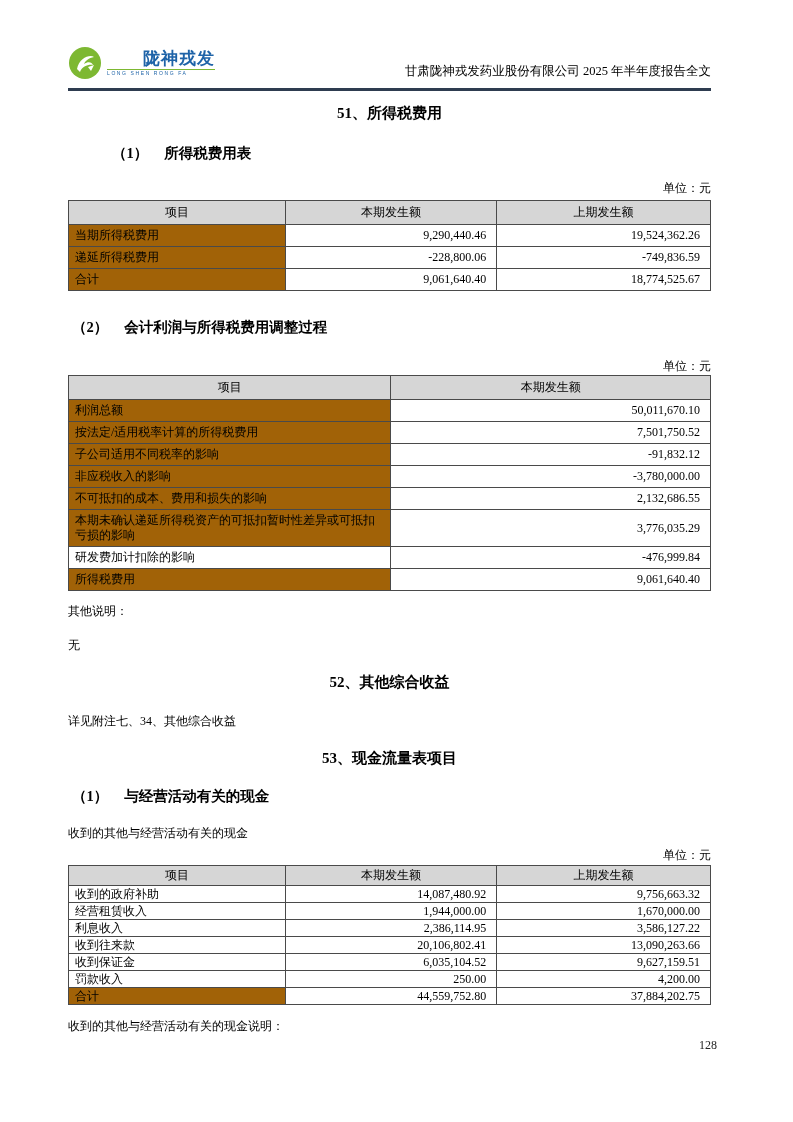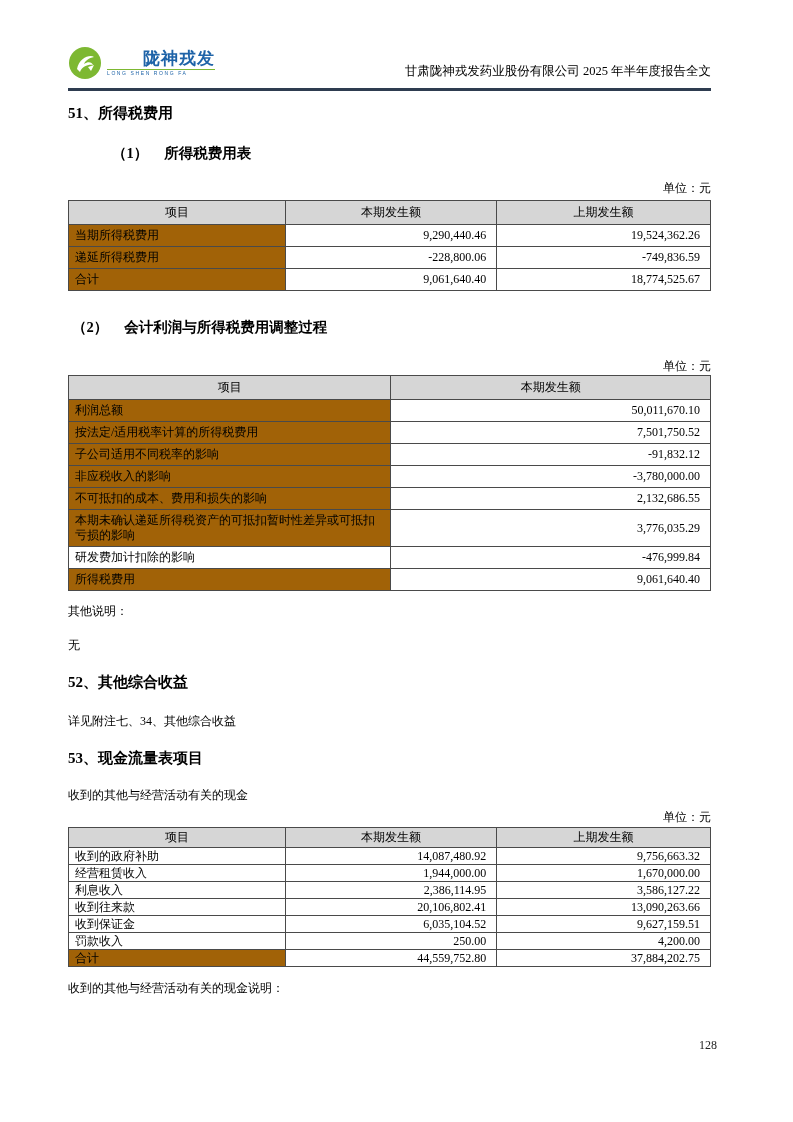--- a/index.html
+++ b/index.html
@@ -25,21 +25,21 @@
     border-bottom:3px solid #2e3c50;
     padding-bottom:8px;
   }
   .logo { display:flex; align-items:center; gap:5px; }
   .logo-text { display:flex; flex-direction:column; line-height:1; }
   .logo-cn { font-size:17px; font-weight:bold; color:#1e63a8; letter-spacing:1px; font-family:"Liberation Sans",sans-serif;padding-left:36px; }
   .logo-en { font-size:5px; color:#1e63a8; letter-spacing:1.6px; margin-top:2px; font-family:"Liberation Sans",sans-serif; border-top:1px solid #7db832; padding-top:1px; }
   .doc-title { font-size:12.5px; color:#000; }
 
   
-  .h1 { font-size:15px; font-weight:bold; line-height:16px; }
+  .h1 { font-size:15px; font-weight:bold; line-height:16px;text-align:center; }
   .h2 { font-size:14.5px; font-weight:bold; line-height:16px; margin-left:4px; }
   .h2 .num { margin-right:16px; }
   .para { font-size:12px; line-height:14px; }
   .unit { font-size:12px; line-height:14px; text-align:right; }
 
   .mt-51   { margin-top:14px; }
   .mt-511  { margin-top:24px;margin-left:44px; }
   .mt-u1   { margin-top:20px; }
   .mt-t1   { margin-top:5px; }
   .mt-512  { margin-top:28px; }
@@ -184,20 +184,23 @@
       </table>
 
     <div class="para mt-note">其他说明：</div>
     <div class="para mt-none">无</div>
 
     <div class="h1 mt-52">52、其他综合收益</div>
     <div class="para mt-52n">详见附注七、34、其他综合收益</div>
 
     <div class="h1 mt-53">53、现金流量表项目</div>
 
+    <div class="h2 mt-531">
+      <span class="num">（1）</span><span>与经营活动有关的现金</span>
+    </div>
 
     <div class="para mt-cap">收到的其他与经营活动有关的现金</div>
 
     <div class="unit mt-u3">单位：元</div>
 
     <table class="compact mt-t3">
       <colgroup>
           <col style="width:33.8%">
           <col style="width:32.9%">
           <col style="width:33.3%">

